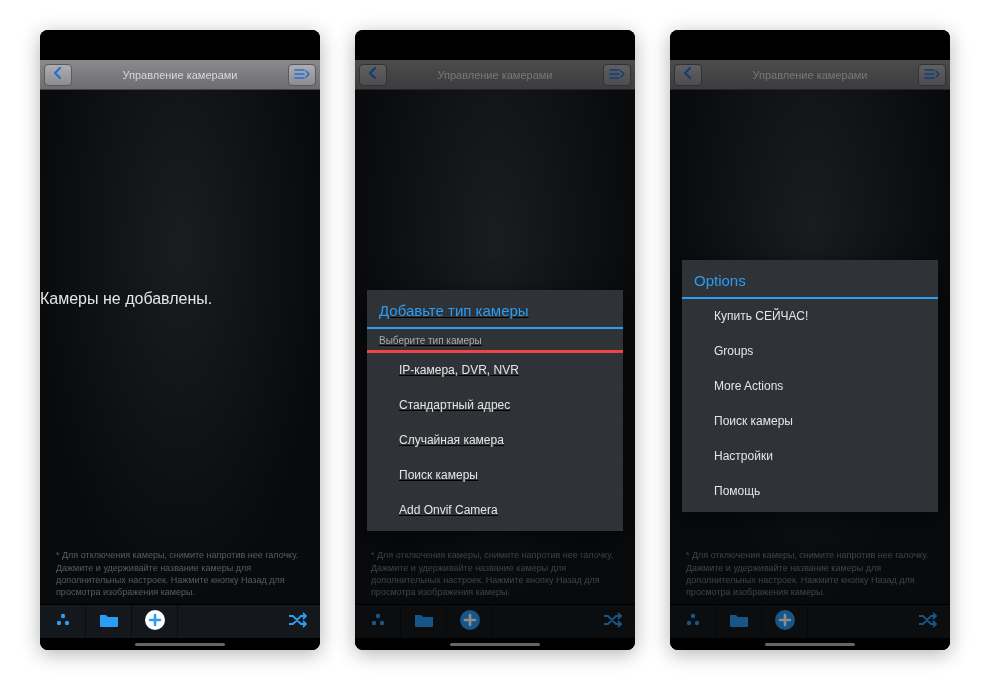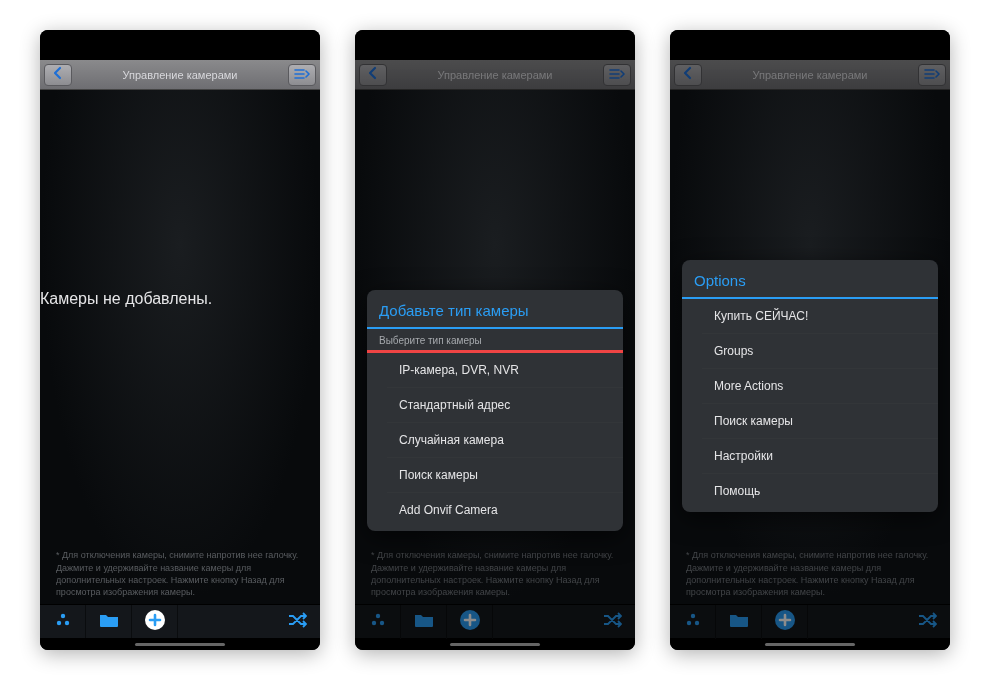--- a/index.html
+++ b/index.html
@@ -111,27 +111,27 @@
   .dimmed .header { filter: brightness(0.55); }
   .dimmed .bottom-bar { filter: brightness(0.55); }
   .dimmed .hint { opacity: 0.7; }
 
   
   .dialog {
     position: absolute;
     left: 12px;
     right: 12px;
     background: #2f3236;
-    border-radius: 8px;
+    border-radius: 0;
     box-shadow: 0 6px 24px rgba(0,0,0,0.6);
     display: flex;
     flex-direction: column;
     padding-bottom: 4px;
   }
-  .dialog.camera-type { top: 200px; }
+  .dialog.camera-type { top: 200px; text-decoration: underline; }
   .dialog.options { top: 170px; }
   .dialog-title {
     color: #2a9df4;
     font-size: 15px;
     padding: 12px 12px 8px 12px;
     border-bottom: 2px solid #2a9df4;
   }
   .dialog-sub {
     color: #a6a9ad;
     font-size: 10px;

